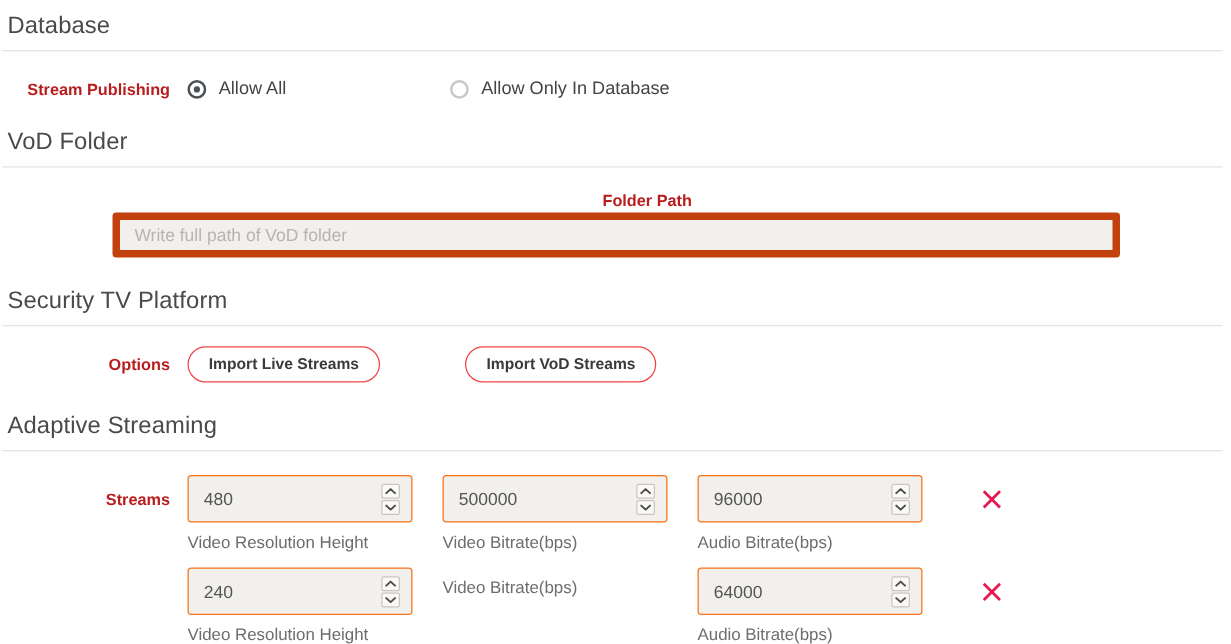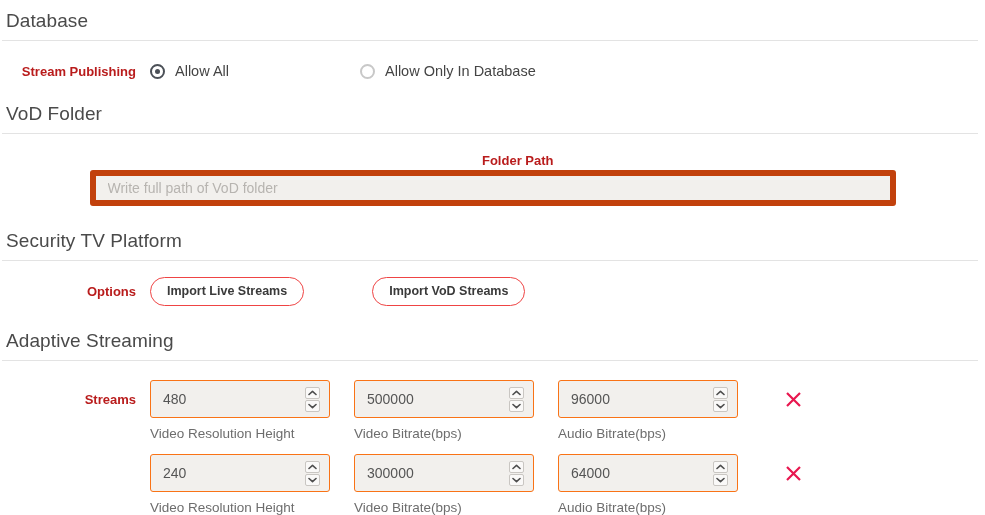--- a/index.html
+++ b/index.html
@@ -349,35 +349,20 @@
               <svg width="9" height="6" viewBox="0 0 9 6">
                   <path d="M1 1.5 L4.5 4.7 L8 1.5" stroke="#4d4d4d" stroke-width="1.6" fill="none" stroke-linecap="round" stroke-linejoin="round"></path>
                 </svg>
             </span>
           </span>
         </div>
         <div class="field-caption">Video Resolution Height</div>
       </div>
 
       <div class="stream-field">
-        <div class="num-box">
-          <input type="text" value="300000" style="">
-          <span class="spinner">
-            <span class="spin-btn">
-              <svg width="9" height="6" viewBox="0 0 9 6">
-                  <path d="M1 4.5 L4.5 1.3 L8 4.5" stroke="#4d4d4d" stroke-width="1.6" fill="none" stroke-linecap="round" stroke-linejoin="round"></path>
-                </svg>
-            </span>
-            <span class="spin-btn">
-              <svg width="9" height="6" viewBox="0 0 9 6">
-                  <path d="M1 1.5 L4.5 4.7 L8 1.5" stroke="#4d4d4d" stroke-width="1.6" fill="none" stroke-linecap="round" stroke-linejoin="round"></path>
-                </svg>
-            </span>
-          </span>
-        </div>
         <div class="field-caption">Video Bitrate(bps)</div>
       </div>
 
       <div class="stream-field">
         <div class="num-box">
           <input type="text" value="64000" style="">
           <span class="spinner">
             <span class="spin-btn">
               <svg width="9" height="6" viewBox="0 0 9 6">
                   <path d="M1 4.5 L4.5 1.3 L8 4.5" stroke="#4d4d4d" stroke-width="1.6" fill="none" stroke-linecap="round" stroke-linejoin="round"></path>

